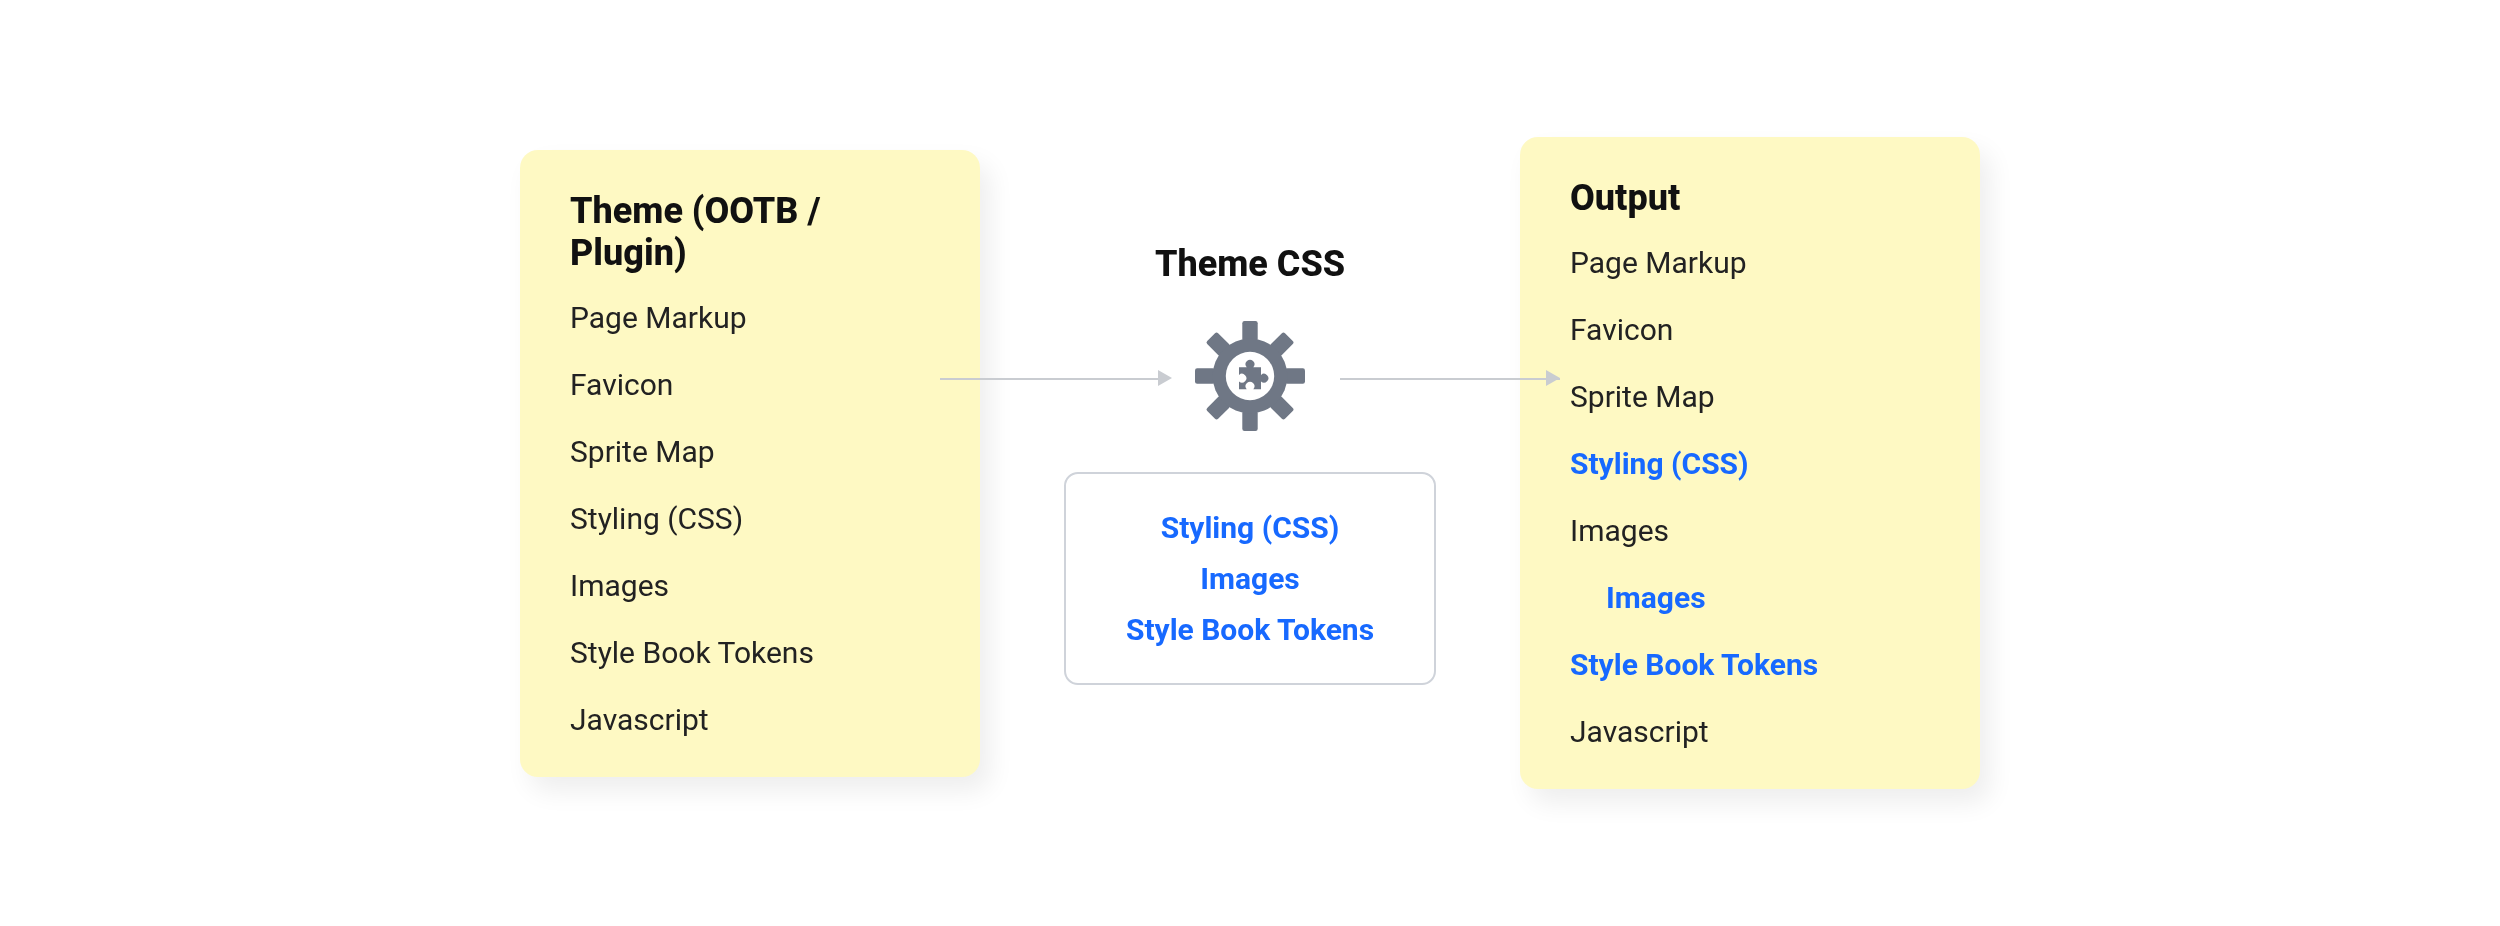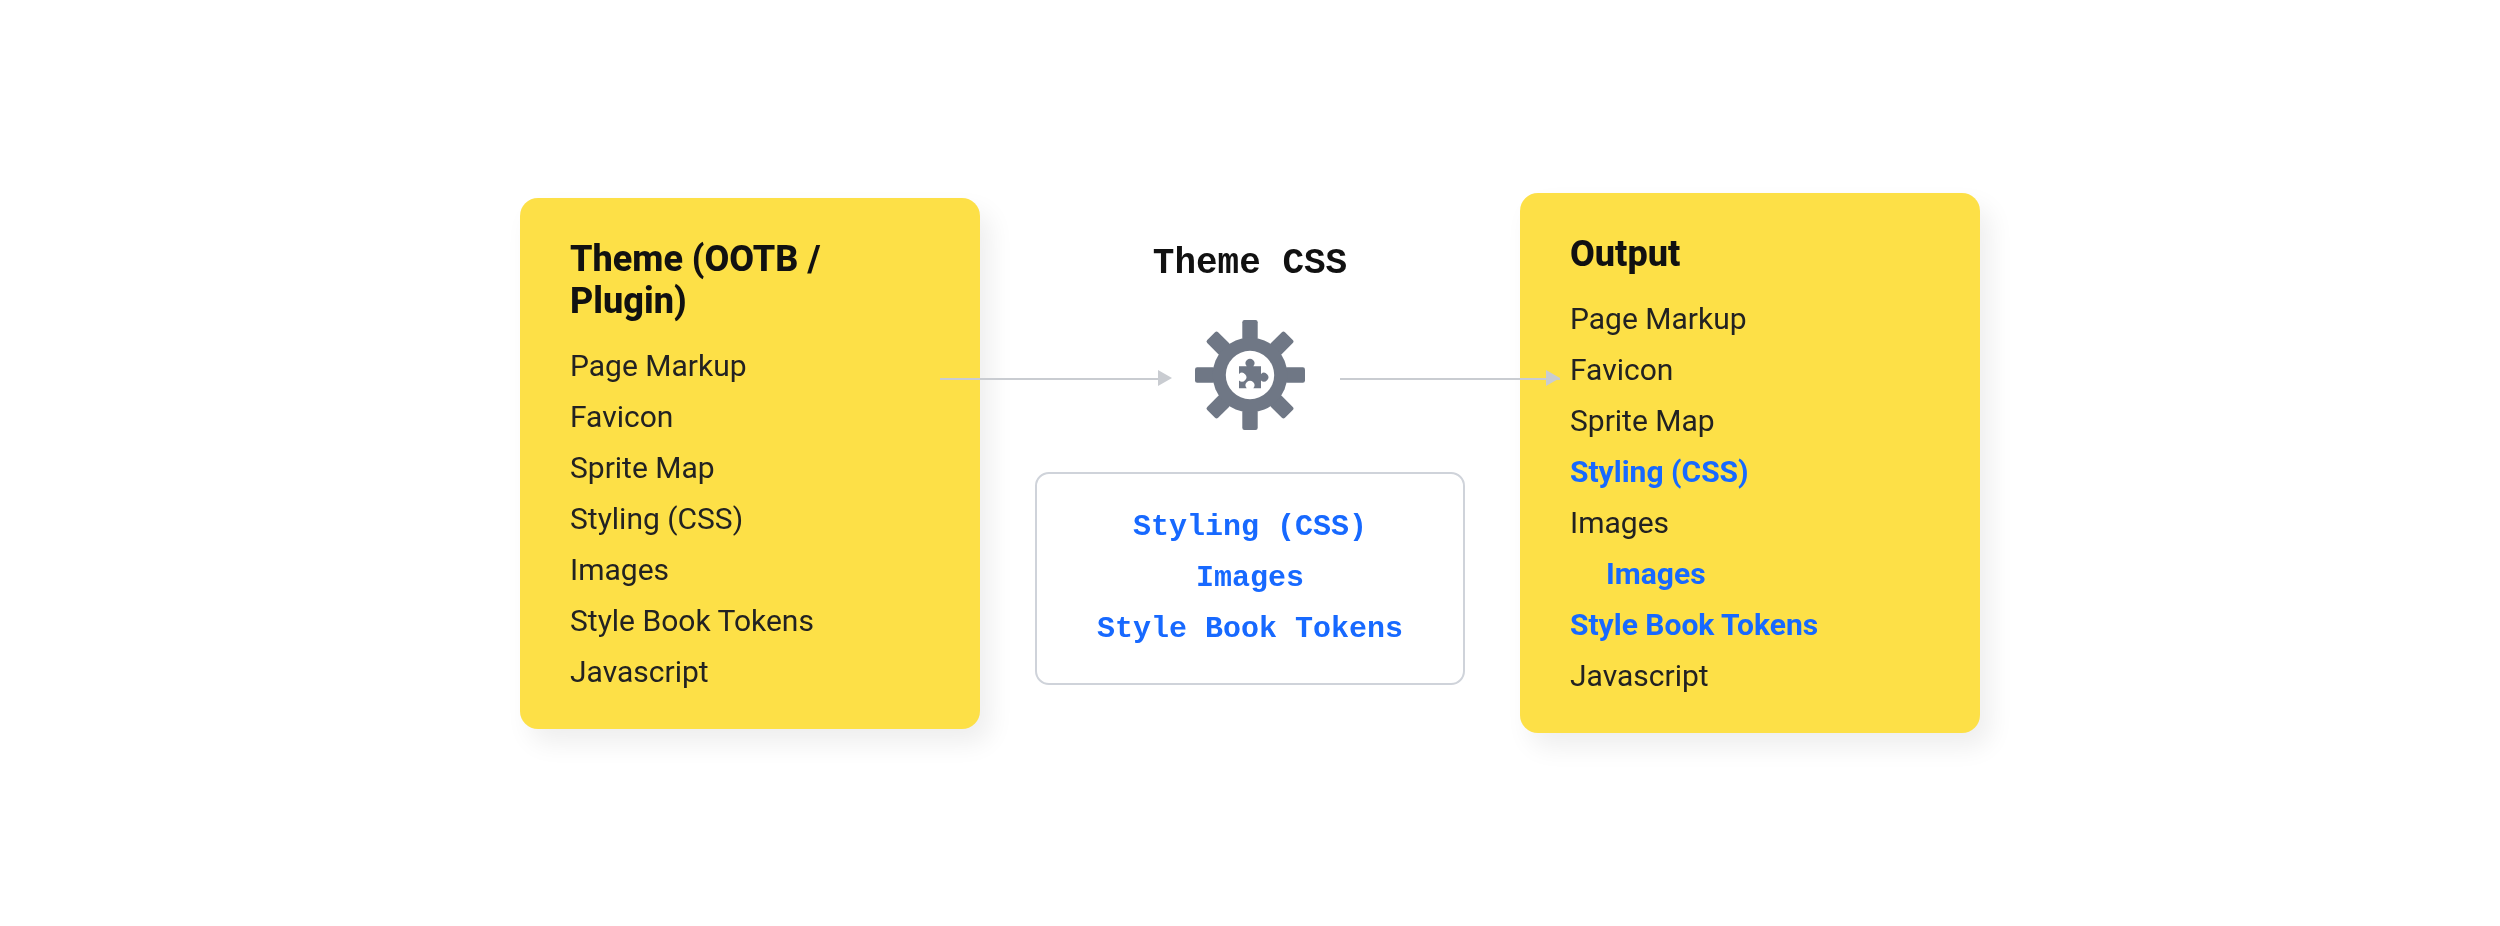--- a/index.html
+++ b/index.html
@@ -13,57 +13,56 @@
   .stage {
     position: absolute;
     left: 50%;
     top: 50%;
     transform: translate(-50%, -50%);
     display: flex;
     align-items: center;
     gap: 0;
   }
   .panel {
-    background: #fde047;
+    background: #fef9c3;
     border-radius: 18px;
     padding: 40px 50px 40px 50px;
     box-shadow: 10px 14px 26px rgba(0,0,0,0.07);
     min-width: 460px;
   }
   .panel-title {
     font-size: 36px;
     font-weight: 800;
     color: #111;
     margin-bottom: 26px;
   }
   .panel-list {
     list-style: none;
     display: flex;
     flex-direction: column;
-    gap: 16px;
+    gap: 32px;
   }
   .panel-list li {
     font-size: 30px;
     color: #222;
   }
   .panel-list li.hl {
     color: #1769ff;
     font-weight: 700;
   }
   .panel-list li.indent {
     padding-left: 36px;
   }
 
   .center-col {
     display: flex;
     flex-direction: column;
     align-items: center;
     min-width: 540px;
     position: relative;
-    font-family: Liberation Mono, monospace;
   }
   .center-title {
     font-size: 36px;
     font-weight: 800;
     color: #111;
     text-align: center;
     line-height: 1.3;
     margin-bottom: 30px;
   }
   .gear-row {

